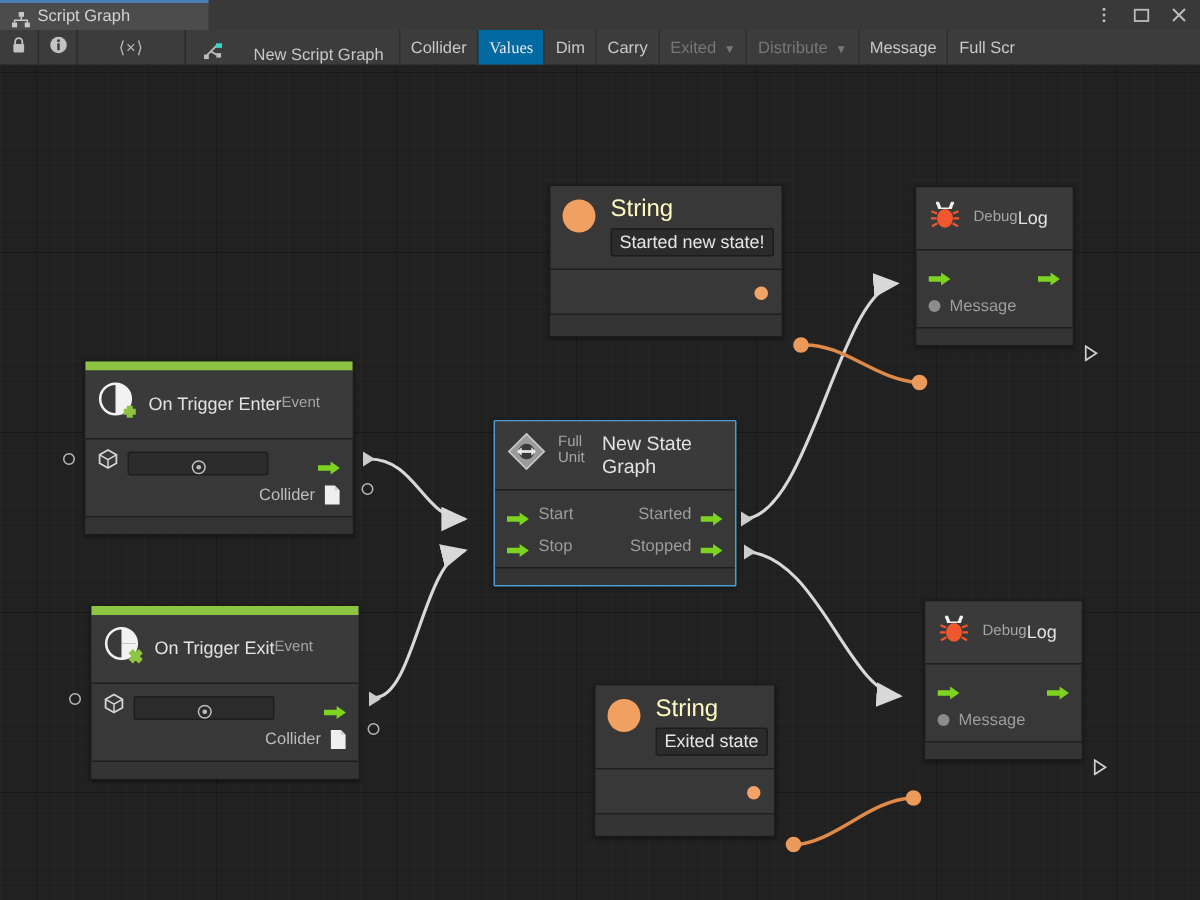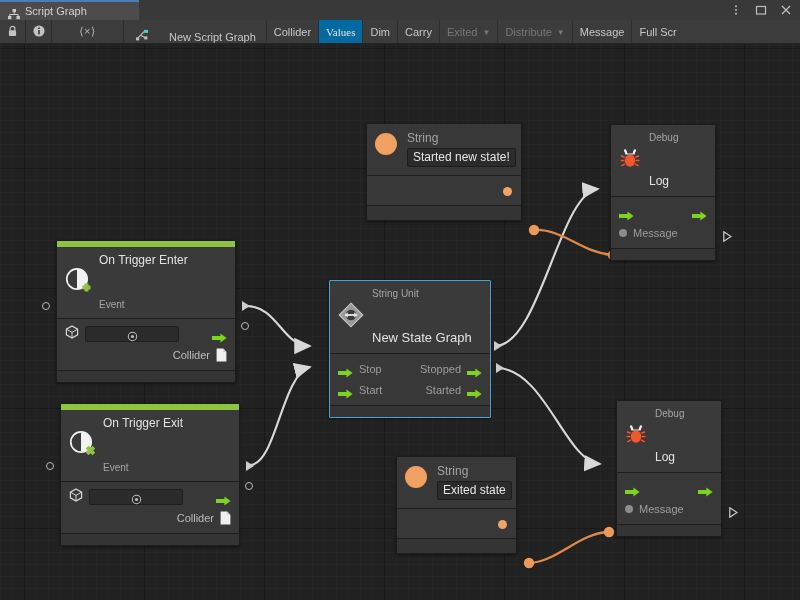--- a/index.html
+++ b/index.html
@@ -110,21 +110,21 @@
     box-shadow: 0 1px 3px rgba(0,0,0,0.45);
   }
   .node.selected { border: 1px solid #4a9fd4; }
   .node-accent { height: 6px; background: #8dc441; }
   .node-head {
     display: flex; align-items: center; gap: 8px;
     padding: 7px 9px 7px 8px;
     border-bottom: 1px solid #1e1e1e;
     background: #3a3a3a;
   }
-  .node-head-txt { display: flex; flex-direction: column; line-height: 1.12; min-width: 0; gap: 32px; }
+  .node-head-txt { display: flex; line-height: 1.12; min-width: 0; }
   .node-sub { font-size: 10px; color: #a5a5a5; }
   .node-title { font-size: 12px; color: #e2e2e2; }
   .node-title.big { font-size: 13px; }
   .node-body { padding: 5px 0 4px 0; }
   .node-foot { height: 12px; border-top: 1px solid #1e1e1e; background: #343434; }
 
   .row { display: flex; align-items: center; height: 21px; padding: 0 8px; gap: 6px; }
   .row .spacer { flex: 1; }
   .port-label { font-size: 11px; color: #bdbdbd; white-space: nowrap; }
   .port-label.mut { color: #9d9d9d; }
@@ -143,21 +143,21 @@
     padding: 0 4px 0 5px; gap: 4px;
     font-size: 11px; color: #d0d0d0; white-space: nowrap; flex-direction: column;
   }
   .field.wide { width: 94px; }
   .field .fval { flex: 1; overflow: hidden; }
 
   
   .strnode-head { display: flex; align-items: flex-start; gap: 10px; padding: 7px 8px 8px 8px; border-bottom: 1px solid #1e1e1e; }
   .bigdot { width: 22px; height: 22px; border-radius: 50%; background: #f0a060; flex: 0 0 auto; margin-top: 2px; }
   .strnode-right { display: flex; flex-direction: column; gap: 3px; }
-  .strnode-title { font-size: 12px; color: #a3a3a3; }
+  .strnode-title { font-size: 16px; color: #fef9c3; }
   .strnode-val {
     background: #2b2b2b; border: 1px solid #1c1c1c; border-radius: 2px;
     font-size: 12px; color: #e5e5e5; padding: 1px 5px 2px 5px; white-space: nowrap;
   }
   .strnode-body { height: 30px; position: relative; border-bottom: 1px solid #1e1e1e; }
   .strnode-outdot { position: absolute; right: 9px; top: 11px; width: 9px; height: 9px; border-radius: 50%; background: #f2a365; }
   .strnode-foot { height: 14px; background: #343434; }
 
   
   .ext { position: absolute; }
@@ -472,49 +472,49 @@
         <span>
           <svg viewBox="0 0 26 26" width="26" height="26">
             <path d="M13,1.2 L24.8,13 L13,24.8 L1.2,13 Z" fill="#9a9a9a" stroke="#c9c9c9" stroke-width="1.1"></path>
             <circle cx="13" cy="13" r="5.2" fill="#3a3a3a"></circle>
             <path d="M7.2,13 L18.8,13" stroke="#e8e8e8" stroke-width="1.8"></path>
             <path d="M9.8,10.2 L6.8,13 L9.8,15.8 Z" fill="#e8e8e8"></path>
             <path d="M16.2,10.2 L19.2,13 L16.2,15.8 Z" fill="#e8e8e8"></path>
           </svg>
         </span>
         <span class="node-head-txt">
-          <span class="node-sub">String Unit</span>
+          <span class="node-sub">Full Unit</span>
           <span class="node-title big">New  State  Graph</span>
         </span>
       </div>
       <div class="node-body">
         <div class="row">
           <span class="arrow-right">
             <svg viewBox="0 0 15 10" width="15" height="10">
                 <path d="M0,3.1 L8.4,3.1 L8.4,0.6 L14.6,5 L8.4,9.4 L8.4,6.9 L0,6.9 Z" fill="#7ed321"></path>
               </svg>
           </span>
+          <span class="port-label mut">Start</span>
+          <span class="spacer"></span>
+          <span class="port-label mut">Started</span>
+          <span class="arrow-right">
+            <svg viewBox="0 0 15 10" width="15" height="10">
+                <path d="M0,3.1 L8.4,3.1 L8.4,0.6 L14.6,5 L8.4,9.4 L8.4,6.9 L0,6.9 Z" fill="#7ed321"></path>
+              </svg>
+          </span>
+        </div>
+        <div class="row">
+          <span class="arrow-right">
+            <svg viewBox="0 0 15 10" width="15" height="10">
+                <path d="M0,3.1 L8.4,3.1 L8.4,0.6 L14.6,5 L8.4,9.4 L8.4,6.9 L0,6.9 Z" fill="#7ed321"></path>
+              </svg>
+          </span>
           <span class="port-label mut">Stop</span>
           <span class="spacer"></span>
           <span class="port-label mut">Stopped</span>
-          <span class="arrow-right">
-            <svg viewBox="0 0 15 10" width="15" height="10">
-                <path d="M0,3.1 L8.4,3.1 L8.4,0.6 L14.6,5 L8.4,9.4 L8.4,6.9 L0,6.9 Z" fill="#7ed321"></path>
-              </svg>
-          </span>
-        </div>
-        <div class="row">
-          <span class="arrow-right">
-            <svg viewBox="0 0 15 10" width="15" height="10">
-                <path d="M0,3.1 L8.4,3.1 L8.4,0.6 L14.6,5 L8.4,9.4 L8.4,6.9 L0,6.9 Z" fill="#7ed321"></path>
-              </svg>
-          </span>
-          <span class="port-label mut">Start</span>
-          <span class="spacer"></span>
-          <span class="port-label mut">Started</span>
           <span class="arrow-right">
             <svg viewBox="0 0 15 10" width="15" height="10">
                 <path d="M0,3.1 L8.4,3.1 L8.4,0.6 L14.6,5 L8.4,9.4 L8.4,6.9 L0,6.9 Z" fill="#7ed321"></path>
               </svg>
           </span>
         </div>
       </div>
       <div class="node-foot"></div>
     </div>
     <span class="ext ext-tri" style="left:494px; top:297px;"></span>

